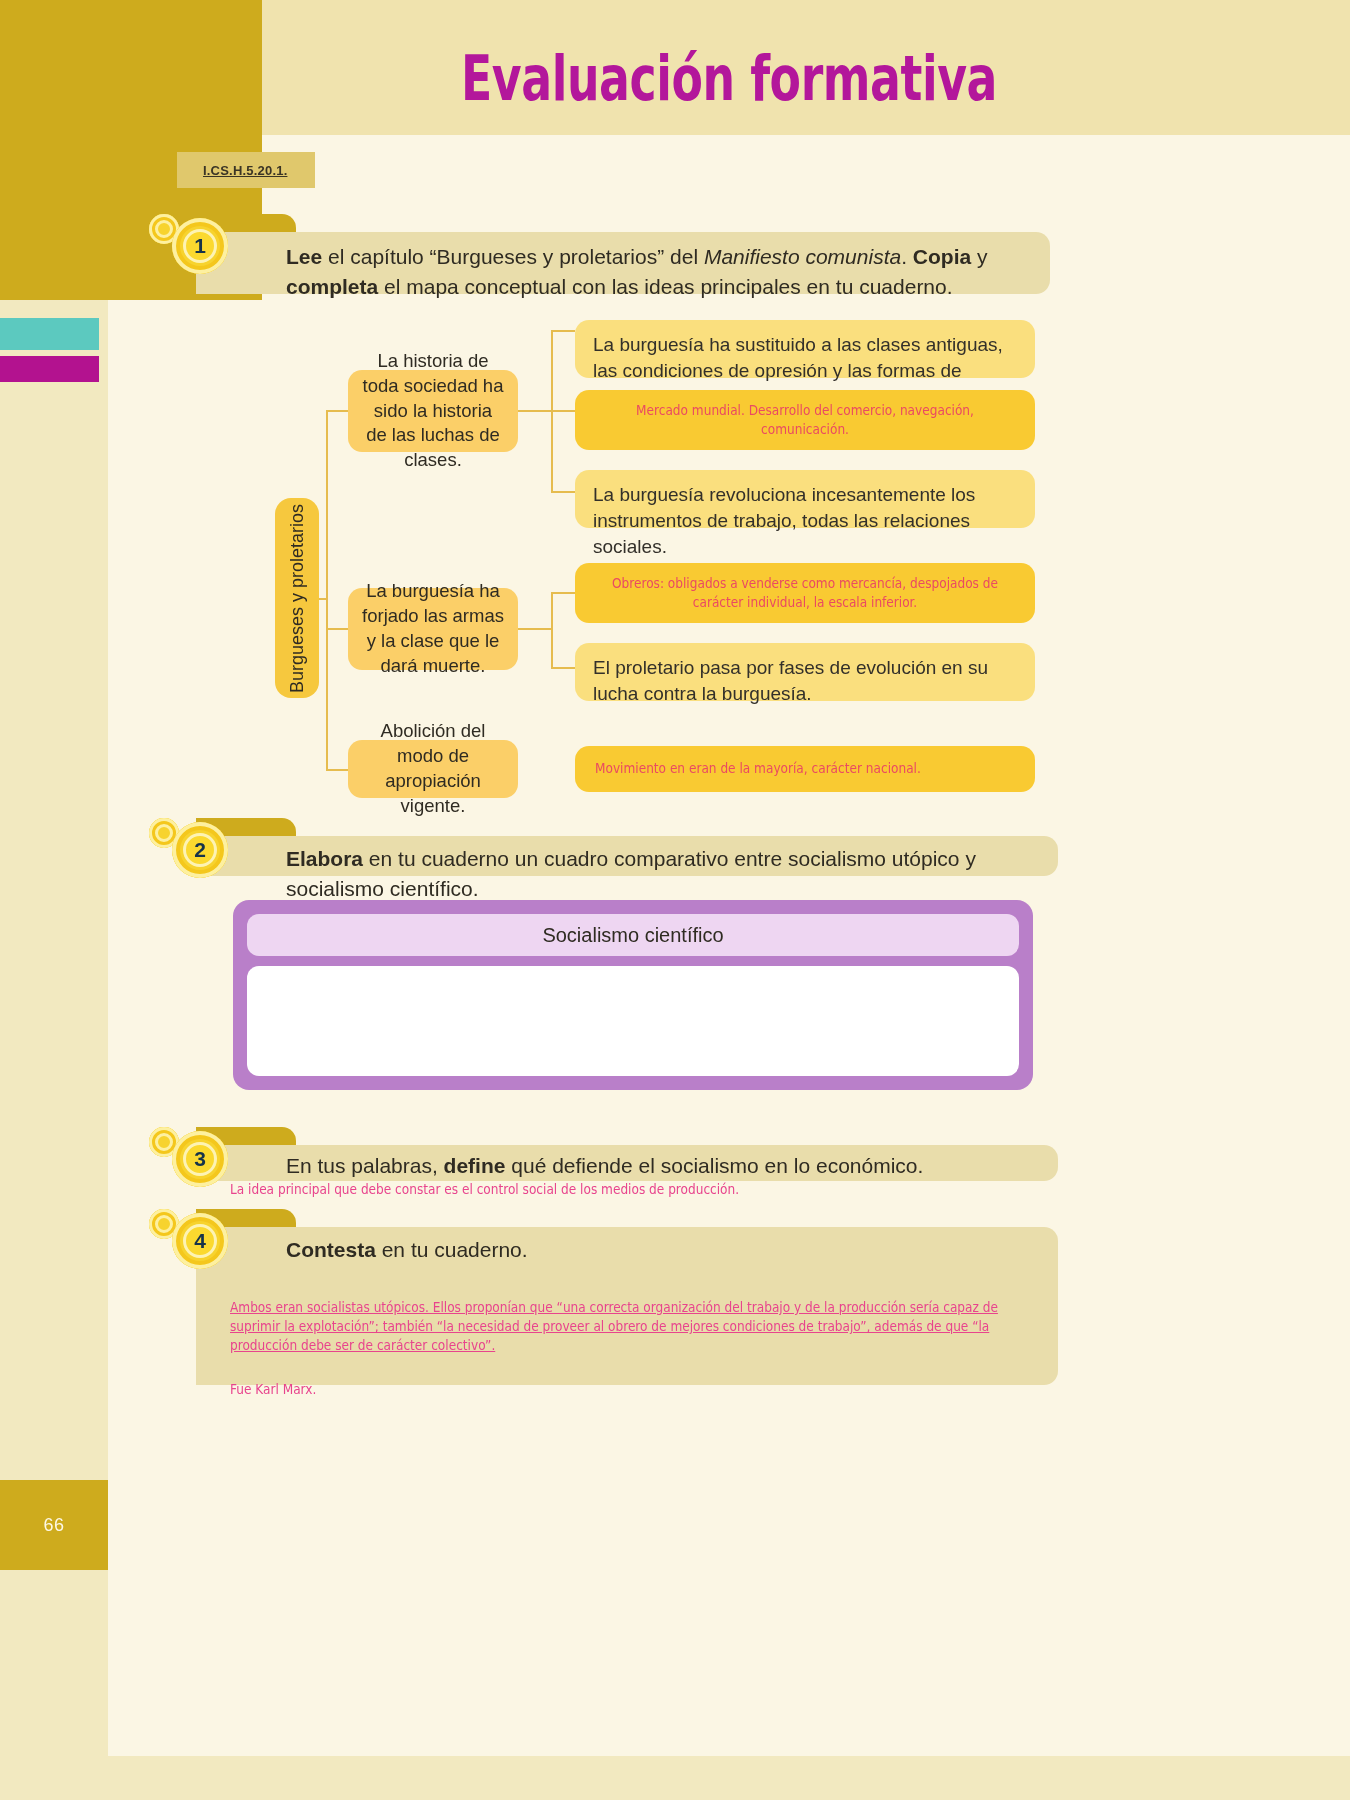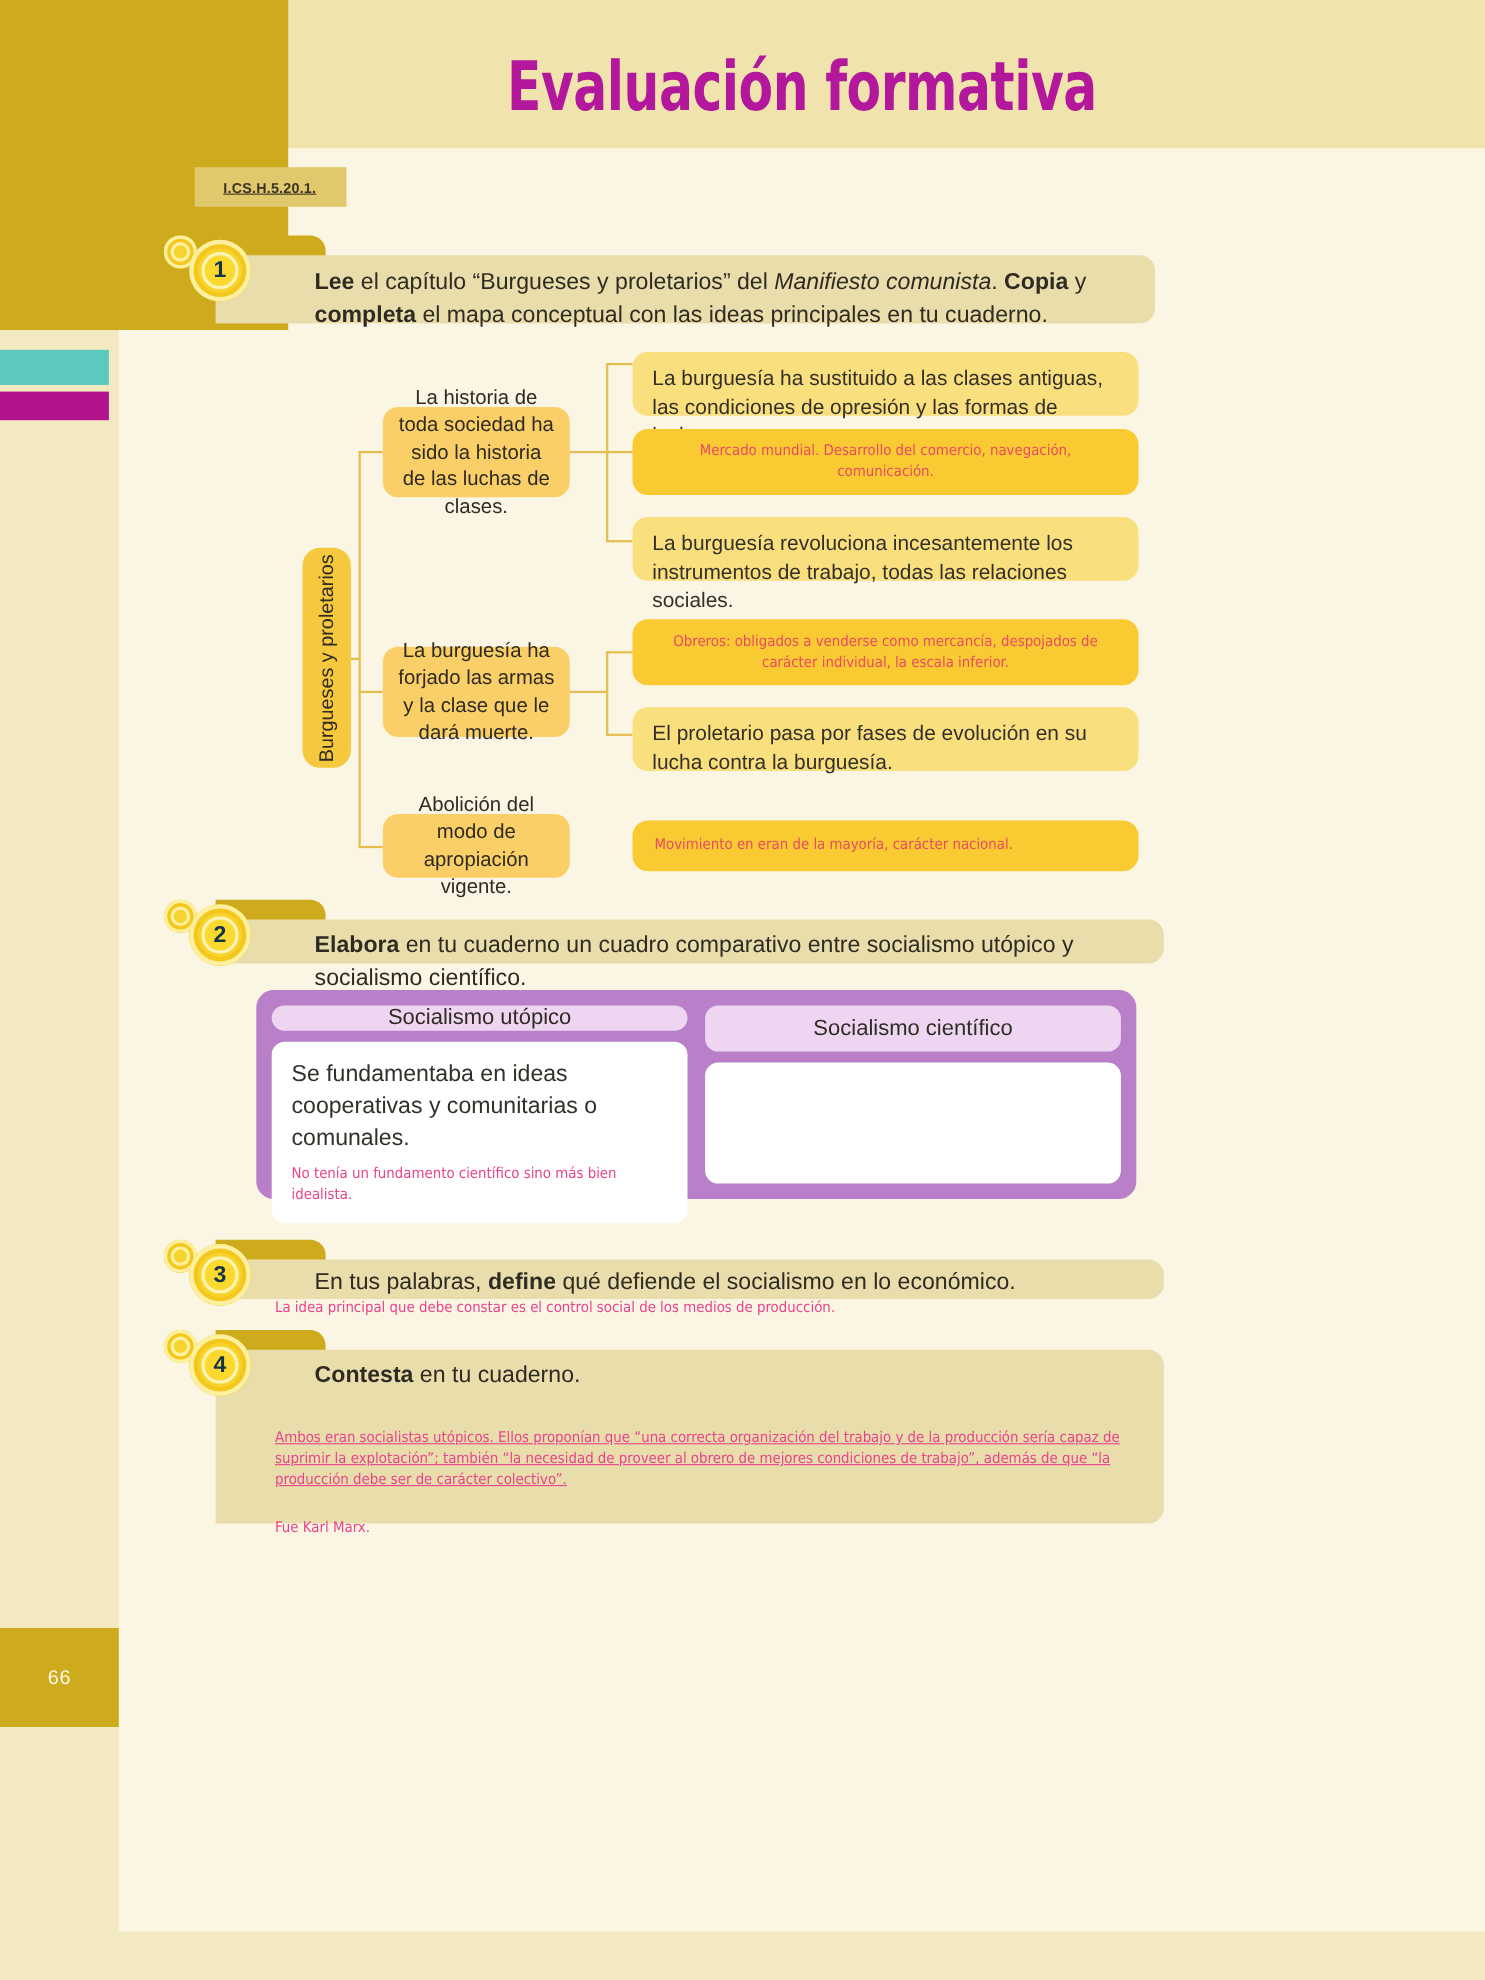--- a/index.html
+++ b/index.html
@@ -265,21 +265,20 @@
   }
 
   
   .ans-note {
     position: absolute;
     font-size: 13.5px;
     line-height: 1.42;
     color: #e8448d;
     font-family: "Liberation Sans Narrow", "DejaVu Sans Condensed", "Liberation Sans", sans-serif;
     z-index: 5;
-    margin-left: 20px;
   }
 
   
   .q-item {
     position: absolute;
     font-size: 21px;
     line-height: 1.36;
     color: #2f2b22;
   }
   .q-item .q-letter { font-weight: bold; }
@@ -366,27 +365,20 @@
   <span><b>Elabora</b><span> en tu cuaderno un cuadro comparativo entre socialismo utópico y socialismo científico.</span></span>
 </div>
 <div class="ex-medal" style="left:172px; top:822px;">
   <div class="mini-ring"></div>
   <div class="ring-outer"></div>
   <div class="ring-inner">2</div>
 </div>
 
 <div class="cmp-frame" style="left:233px; top:900px; width:800px; height:190px;">
   <div class="cmp-col">
-    <div class="cmp-head">Socialismo utópico</div>
-    <div class="cmp-body">
-      <div class="main-txt">Se fundamentaba en ideas cooperativas y comunitarias o comunales.</div>
-      <div class="ans-txt">No tenía un fundamento científico sino más bien idealista.</div>
-    </div>
-  </div>
-  <div class="cmp-col">
     <div class="cmp-head">Socialismo científico</div>
     <div class="cmp-body">
     </div>
   </div>
 </div>
 
 <div class="ex-tab" style="left:196px; top:1127px; width:100px;"></div>
 <div class="ex-banner" style="left:196px; top:1145px; width:862px; height:36px; border-radius:0 14px 14px 0; padding-top:6px;">
   <span><span>En tus palabras, </span><b>define</b><span> qué defiende el socialismo en lo económico.</span></span>
 </div>

